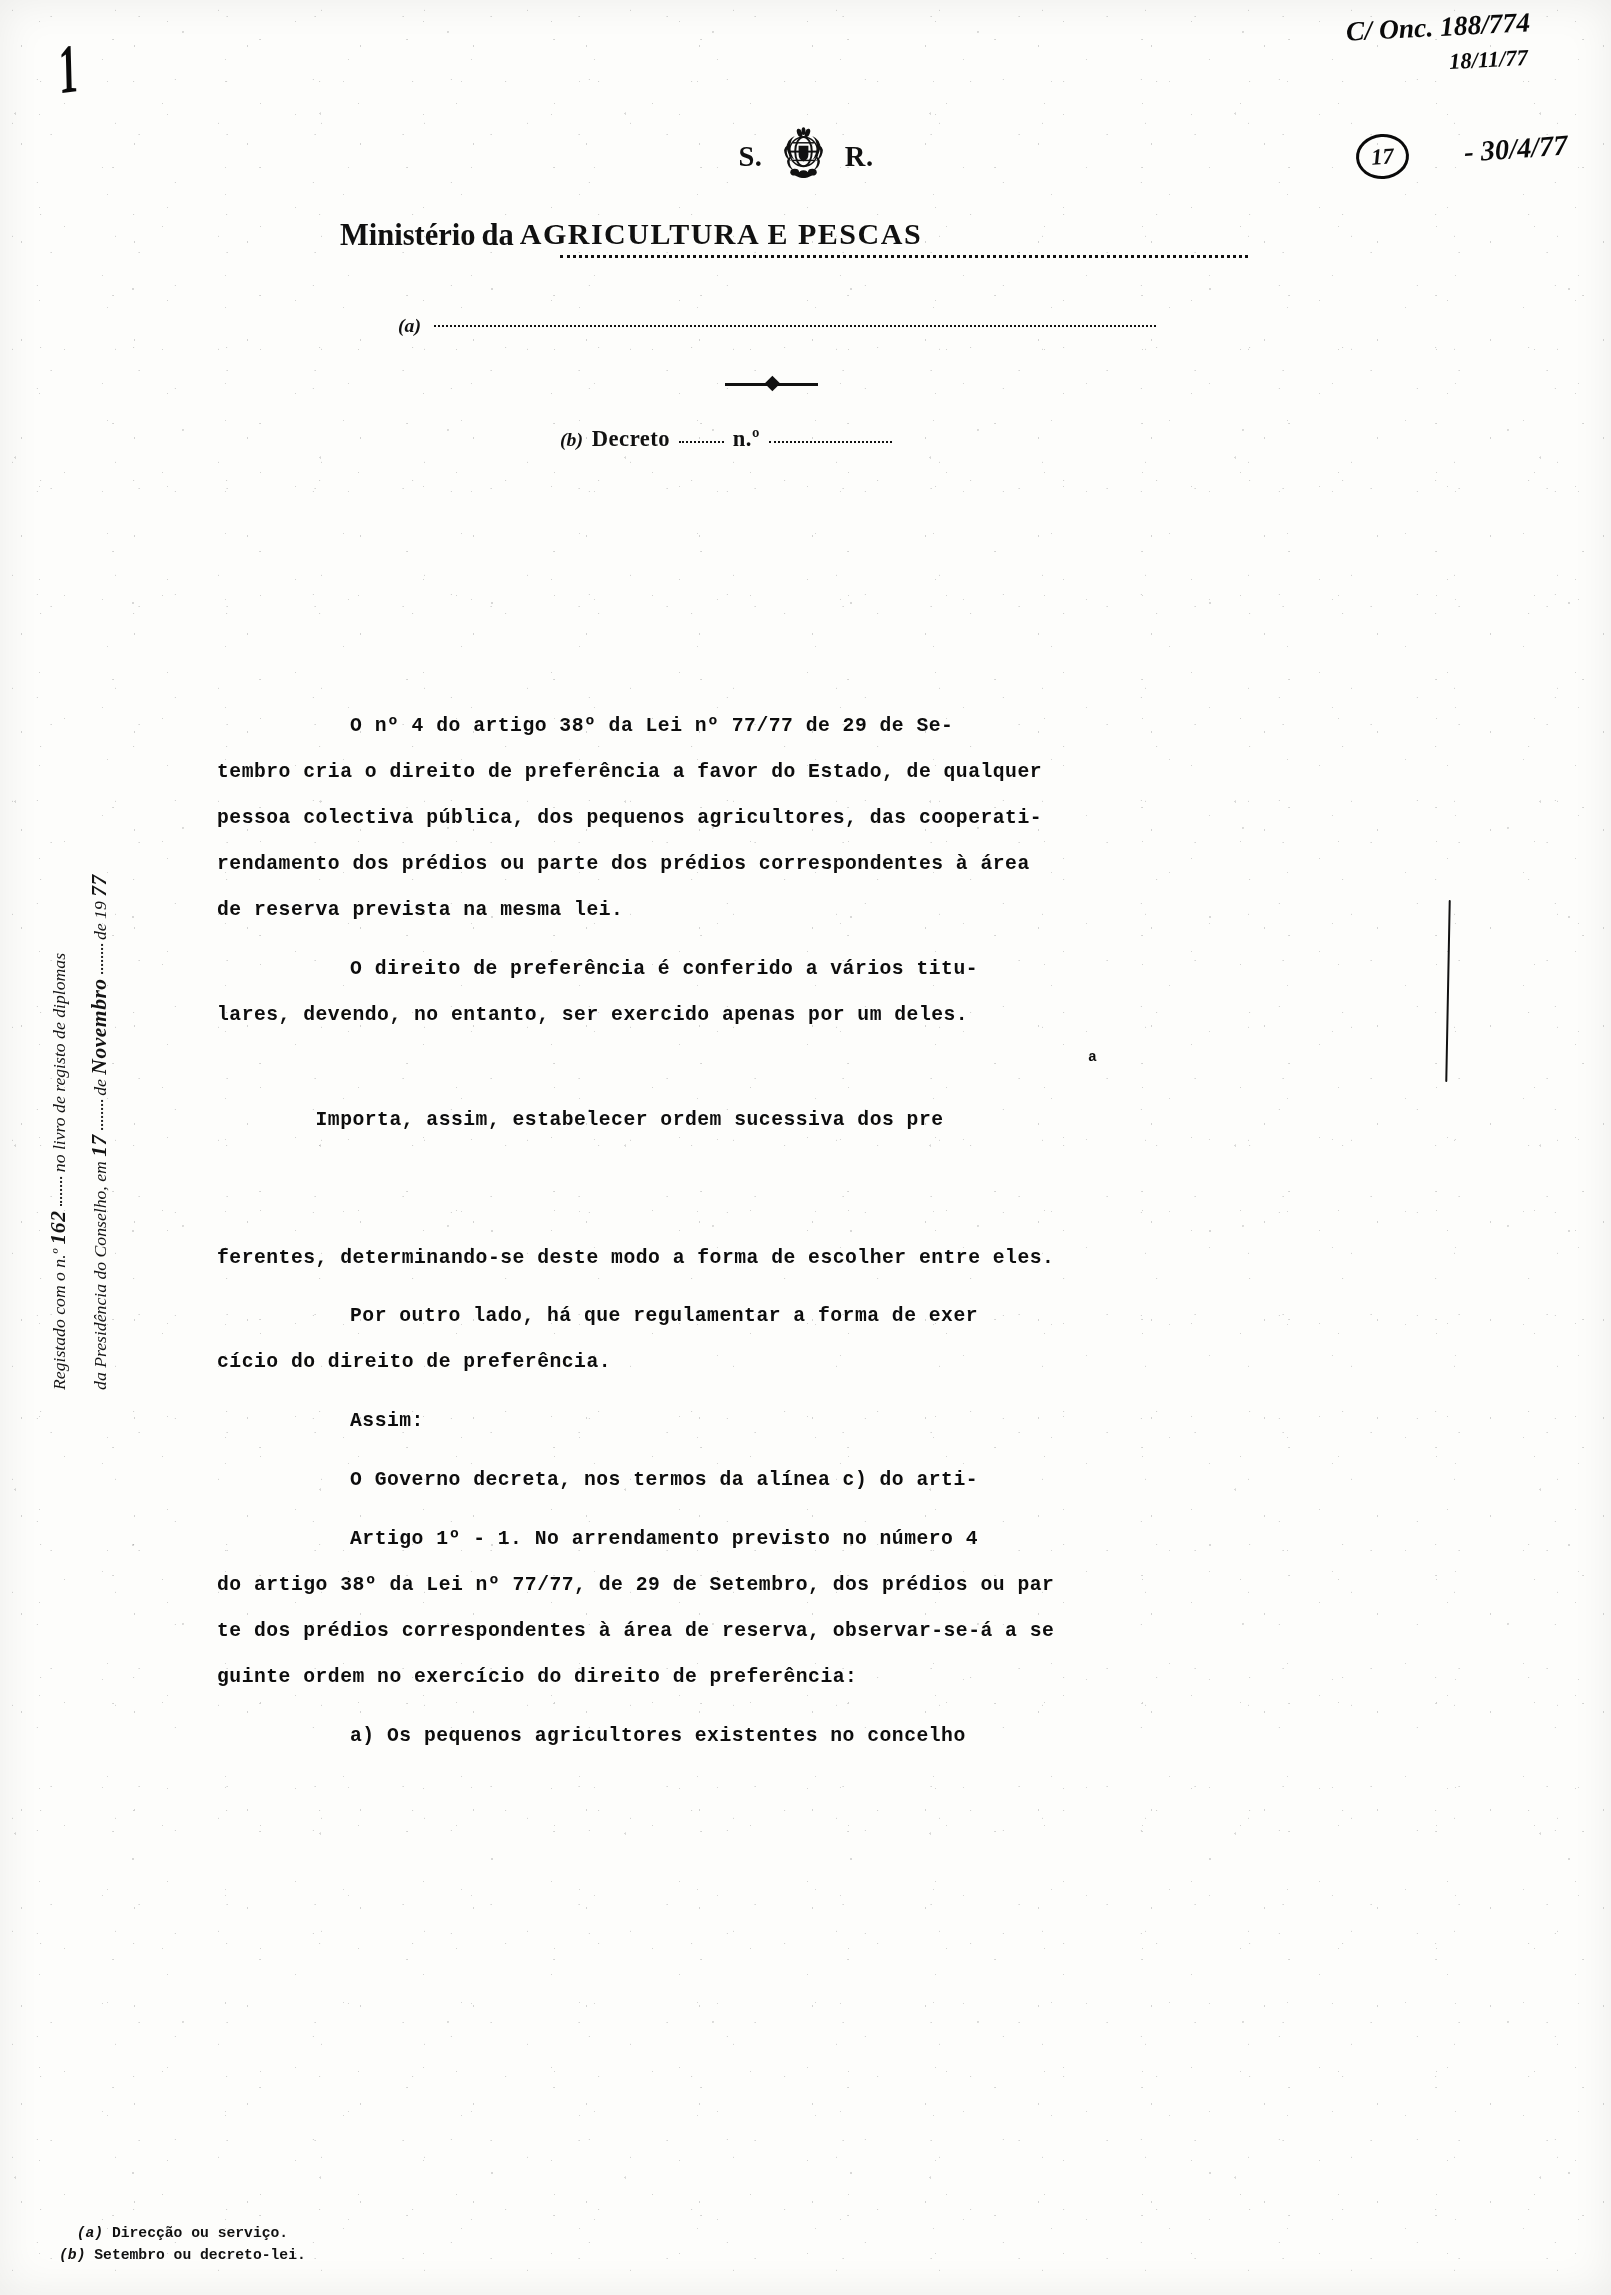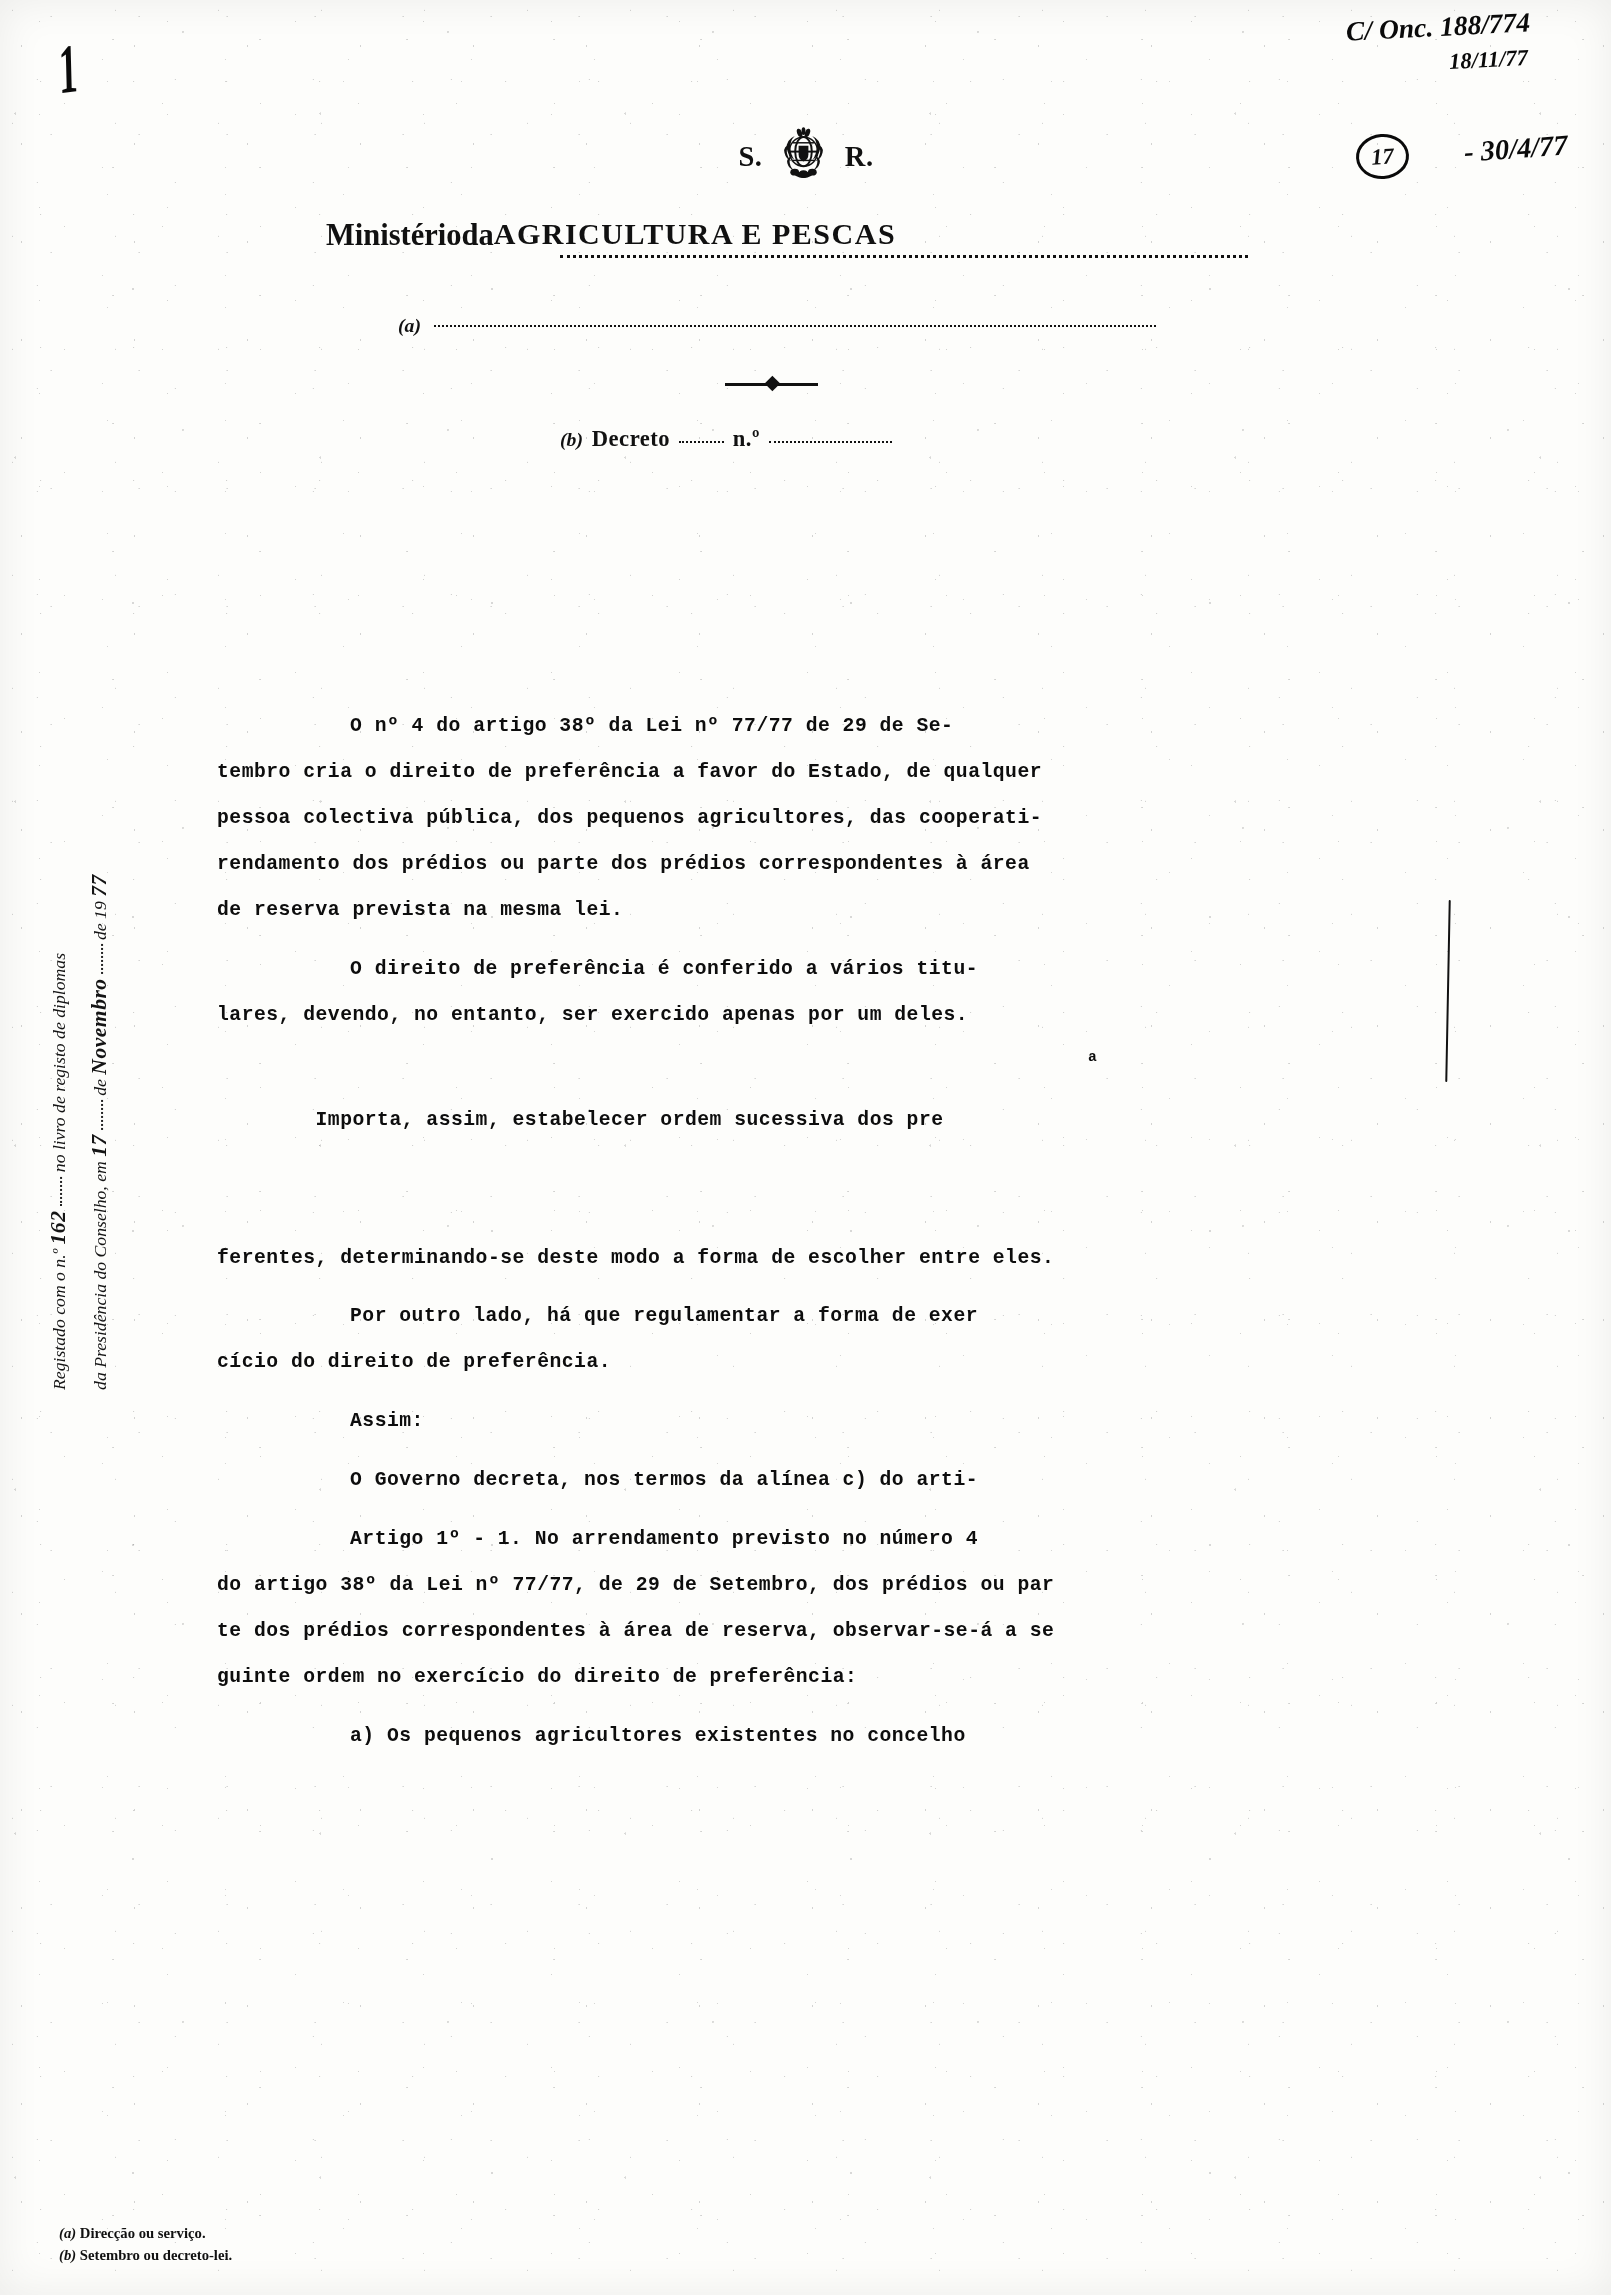--- a/index.html
+++ b/index.html
@@ -74,25 +74,25 @@
   }
   .crest {
     width: 47px;
     height: 59px;
     position: relative;
   }
   .crest svg { display:block; width:100%; height:100%; }
 
   .ministerio-row {
     position: absolute;
-    left: 326px;
+    left: 340px;
     top: 220px;
     display: flex;
     align-items: flex-end;
-    gap: 0;
+    gap: 6px;
   }
   .min-word {
     font-family: "Liberation Serif", serif;
     font-weight: bold;
     font-size: 30.5px;
     letter-spacing: 0px;
     line-height: 1;
   }
   .min-fill {
     font-family: "Liberation Serif", serif;
@@ -281,25 +281,26 @@
     font-size: 69px;
     color: #0a0a0a;
     transform: rotate(-7deg) scaleX(.55);
   }
 
   
   .footnotes {
     position: absolute;
     left: 59px;
     bottom: 28.5px;
-    font-family: Liberation Serif, serif;
+    font-family: Liberation Mono, monospace;
     font-weight: bold;
     font-size: 14.7px;
     line-height: 21.6px;
     color: #111;
+    text-align: center;
   }
   .footnotes .fn-key {
     font-style: italic;
     font-weight: bold;
   }
 </style>
 </head>
 <body>
 
 <div class="page">

